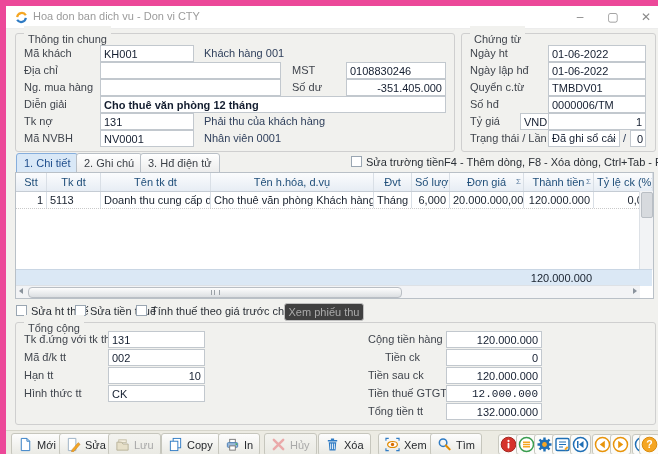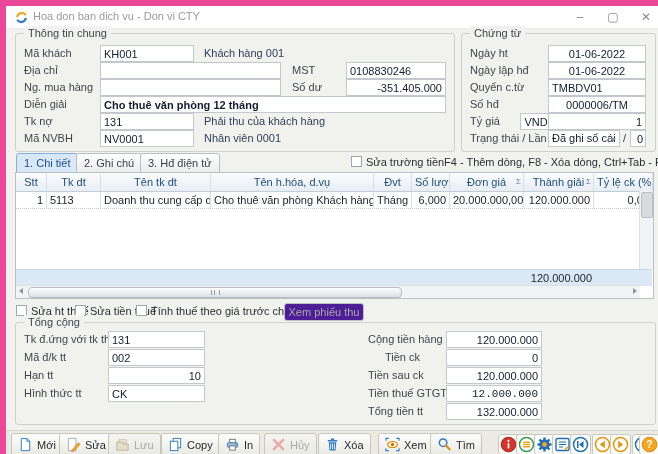--- a/index.html
+++ b/index.html
@@ -3,25 +3,25 @@
 <meta charset="utf-8">
 <style>
   html,body{margin:0;padding:0}
   body{font-family:"Liberation Sans",sans-serif;font-size:11px;color:#222;background:#cdd3d9;width:658px;height:454px}
   .win{position:relative;width:656px;height:452px;border:6px solid #ec4899;background:#f1f1ee;overflow:hidden}
   .titlebar{position:absolute;left:0;top:0;right:0;height:22px;background:#ffffff;border-bottom:1px solid #ececec}
   .appicon{position:absolute;left:9px;top:5px}
   .title{position:absolute;left:27px;top:4px;color:#9b9b9b}
   .wctl{position:absolute;top:0;height:22px;width:32px;text-align:center;line-height:22px;color:#8a8a8a;font-size:12px;cursor:default}
   .grp{position:absolute;border:1px solid #cfcfcf;border-radius:3px}
-  .grp .legend{position:absolute;top:-8px;left:8px;background:#f1f1ee;padding:1px 4px;color:#40454d}
+  .grp .legend{position:absolute;top:-8px;left:8px;background:#f1f1ee;padding:7px 4px;color:#40454d}
   .lbl{position:absolute;color:#40454d;line-height:17px;white-space:nowrap}
   .txt{position:absolute;color:#30405c;line-height:17px;white-space:nowrap}
   .inp{position:absolute;height:17px;border:1px solid #c2c8ce;background:#fff;box-sizing:border-box;font:inherit;color:#141e30;padding:0 3px;outline:none}
-  .inp.r{text-align:right}.inp.c{text-align:center}
+  .inp.r{text-align:right}.inp.c{text-align:left}
   .sel{position:absolute;height:17px;border:1px solid #c2c8ce;background:#fff;box-sizing:border-box;line-height:15px;color:#141e30;padding:0 12px 0 3px;overflow:hidden;white-space:nowrap}
   .sel .arr{position:absolute;right:3px;top:7px;width:0;height:0;border-left:3px solid transparent;border-right:3px solid transparent;border-top:4px solid #8a939c}
   .tab{position:absolute;top:147px;height:18px;line-height:18px;padding:0 7px;border:1px solid #b9bfc6;border-radius:3px 3px 0 0;background:linear-gradient(#ffffff,#ececec);color:#3a3f46;cursor:default}
   .tab.active{background:#d9e8f7;border-color:#86aedd;color:#1f4e8c}
   .cbx{position:absolute;width:11px;height:11px;border:1px solid #9aa6b2;background:#fff;box-sizing:border-box}
   .grid{position:absolute;left:9px;top:166px;width:639px;height:127px;background:#fff;border:1px solid #b9c0c7;box-sizing:border-box}
   .ghead{display:flex;height:18px;background:linear-gradient(#fbfcfd,#e7edf4);border-bottom:1px solid #c5ccd4;color:#1f4e79}
   .ghead .gc{text-align:center;line-height:18px;position:relative}
   .gc{box-sizing:border-box;border-right:1px solid #d9dfe6;overflow:hidden;white-space:nowrap;padding:0 3px;line-height:16px;flex:none}
   .grow{display:flex;height:16px;border-bottom:1px dotted #c9c9c9;color:#18212e;cursor:default}
@@ -29,21 +29,21 @@
   .ra{text-align:right}
   .sig{position:absolute;right:2px;top:3px;font-size:8px;color:#5b7da0;line-height:12px}
   .vsb{position:absolute;right:0;top:18px;height:79px;width:13px;background:#f2f3f5;border-left:1px solid #dde1e6}
   .vthumb{position:absolute;left:1px;top:1px;width:10px;height:24px;background:#d7dade;border:1px solid #b9bec4;border-radius:2px}
   .gsum{position:absolute;left:0;right:1px;bottom:12px;height:16px;background:#dbe8f5;border-top:1px solid #c9d6e4;line-height:16px}
   .hsb{position:absolute;left:0;right:13px;bottom:0;height:12px;background:#f2f3f5;border-top:1px solid #dde1e6}
   .hthumb{position:absolute;left:12px;top:1px;width:372px;height:9px;background:linear-gradient(#fdfdfd,#dcdfe2);border:1px solid #b9bec4;border-radius:4px}
   .hgrip{position:absolute;left:50%;top:2px;width:7px;height:5px;border-left:1px solid #9aa0a6;border-right:1px solid #9aa0a6;margin-left:-4px}
   .hgrip:before{content:"";position:absolute;left:2px;top:0;bottom:0;border-left:1px solid #9aa0a6}
   .sbarr{position:absolute;top:2px;width:0;height:0;border-top:3px solid transparent;border-bottom:3px solid transparent}
-  .btn{position:absolute;height:18px;line-height:16px;border:1px solid #c0c0c0;border-radius:3px;background:#4c1d95;color:#aaa;text-align:center;box-sizing:border-box}
+  .btn{position:absolute;height:18px;line-height:16px;border:1px solid #c0c0c0;border-radius:3px;background:#404040;color:#aaa;text-align:center;box-sizing:border-box}
   .toolbar{position:absolute;left:0;right:0;top:424px;height:28px;background:#ecebe3;border-top:1px solid #d6d5cb}
   .tbtn{position:absolute;top:2px;height:23px;border:1px solid #c6c6bd;border-radius:3px;background:linear-gradient(#fdfdfd,#e9e9e3);display:flex;align-items:center;padding:0 6px;gap:4px;box-sizing:border-box;color:#26292e;cursor:default}
   .tbtn.dis{color:#a9a9a9;background:linear-gradient(#f4f4f0,#e9e9e3)}
   .nbtn{position:absolute;top:3px;width:21px;height:21px;border:1px solid #c9c9c0;border-radius:3px;background:#fbfbf9;display:flex;align-items:center;justify-content:center;box-sizing:border-box;cursor:default}
 </style>
 </head>
 <body>
 
 <div class="win">
 
@@ -122,21 +122,21 @@
 
   <div class="grid">
     <div class="ghead">
       <div class="gc c0">Stt</div>
       <div class="gc c1">Tk dt</div>
       <div class="gc c2">Tên tk dt</div>
       <div class="gc c3">Tên h.hóa, d.vụ</div>
       <div class="gc c4">Đvt</div>
       <div class="gc c5">Số lượng</div>
       <div class="gc c6"><span>Đơn giá</span><span class="sig">Σ</span></div>
-      <div class="gc c7"><span>Thành giải</span><span class="sig">Σ</span></div>
+      <div class="gc c7"><span>Thành tiền</span><span class="sig">Σ</span></div>
       <div class="gc c8">Tỷ lệ ck (%)</div>
     </div>
     <div class="grow">
       <div class="gc c0 ra">1</div>
       <div class="gc c1">5113</div>
       <div class="gc c2">Doanh thu cung cấp dịch vụ</div>
       <div class="gc c3">Cho thuê văn phòng Khách hàng 001 từ 0</div>
       <div class="gc c4">Tháng</div>
       <div class="gc c5 ra">6,000</div>
       <div class="gc c6 ra">20.000.000,00</div>

